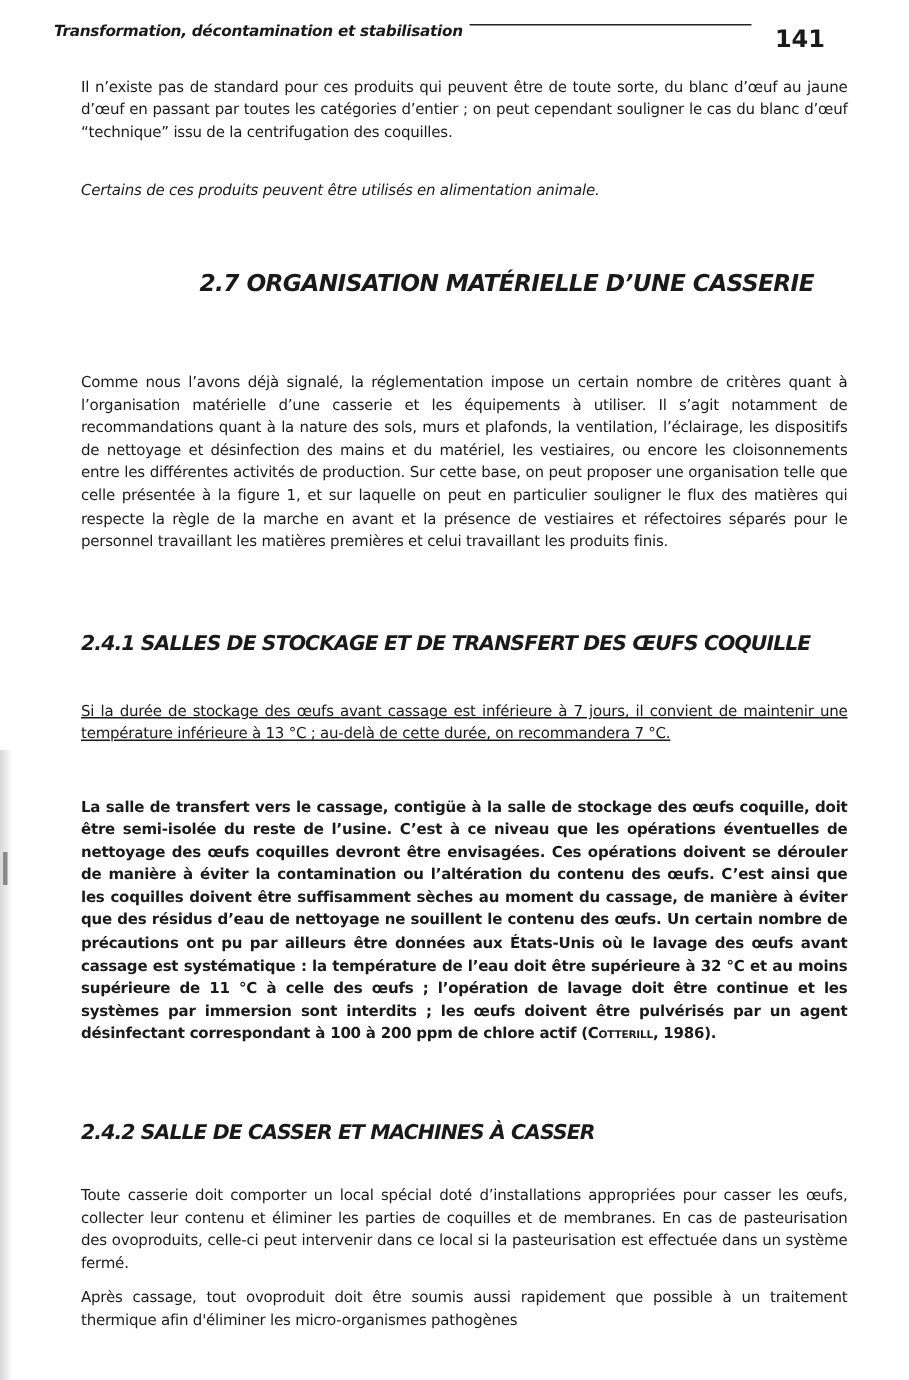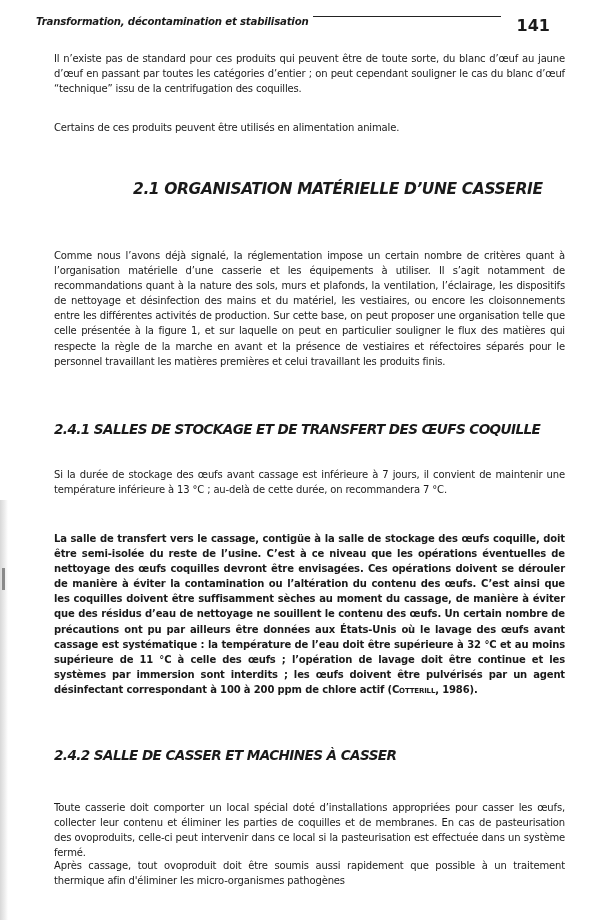--- a/index.html
+++ b/index.html
@@ -26,43 +26,43 @@
 
 <header class="running-head">
   <span class="title">Transformation, décontamination et stabilisation</span>
   <span class="rule"></span>
   <span class="pageno">141</span>
 </header>
 
 <div class="text" style="top:51px;">
   <p>Il n’existe pas de standard pour ces produits qui peuvent être de toute sorte, du blanc d’œuf au jaune d’œuf en passant par toutes les catégories d’entier ; on peut cependant souligner le cas du blanc d’œuf “technique” issu de la centrifugation des coquilles.</p>
 </div>
-<div class="text" style="top:120px;">
+<div class="text" style="top:120px;font-style:italic;">
   <p>Certains de ces produits peuvent être utilisés en alimentation animale.</p>
 </div>
 
 <h2 class="h2" style="top:180px; margin:0;">
-  <span>2.1 ORGANISATION MATÉRIELLE D’UNE CASSERIE</span>
+  <span>2.7 ORGANISATION MATÉRIELLE D’UNE CASSERIE</span>
 </h2>
 
 <div class="text" style="top:248px;">
   <p>Comme nous l’avons déjà signalé, la réglementation impose un certain nombre de critères quant à l’organisation matérielle d’une casserie et les équipements à utiliser. Il s’agit notamment de recommandations quant à la nature des sols, murs et plafonds, la ventilation, l’éclairage, les dispositifs de nettoyage et désinfection des mains et du matériel, les vestiaires, ou encore les cloisonnements entre les différentes activités de production. Sur cette base, on peut proposer une organisation telle que celle présentée à la figure 1, et sur laquelle on peut en particulier souligner le flux des matières qui respecte la règle de la marche en avant et la présence de vestiaires et réfectoires séparés pour le personnel travaillant les matières premières et celui travaillant les produits finis.</p>
 </div>
 
 <h3 class="h3" style="top:421px; margin:0;">2.4.1 SALLES DE STOCKAGE ET DE TRANSFERT DES ŒUFS COQUILLE</h3>
 
-<div class="text" style="top:467px;">
+<div class="text" style="top:467px;text-decoration:underline;">
   <p>Si la durée de stockage des œufs avant cassage est inférieure à 7 jours, il convient de maintenir une température inférieure à 13 °C ; au-delà de cette durée, on recommandera 7 °C.</p>
 </div>
 
 <div class="text" style="top:531px;font-weight:bold;">
   <p><span>La salle de transfert vers le cassage, contigüe à la salle de stockage des œufs coquille, doit être semi-isolée du reste de l’usine. C’est à ce niveau que les opérations éventuelles de nettoyage des œufs coquilles devront être envisagées. Ces opérations doivent se dérouler de manière à éviter la contamination ou l’altération du contenu des œufs. C’est ainsi que les coquilles doivent être suffisamment sèches au moment du cassage, de manière à éviter que des résidus d’eau de nettoyage ne souillent le contenu des œufs. Un certain nombre de précautions ont pu par ailleurs être données aux États-Unis où le lavage des œufs avant cassage est systématique : la température de l’eau doit être supérieure à 32 °C et au moins supérieure de 11 °C à celle des œufs ; l’opération de lavage doit être continue et les systèmes par immersion sont interdits ; les œufs doivent être pulvérisés par un agent désinfectant correspondant à 100 à 200 ppm de chlore actif (</span><span class="sc">Cotterill</span><span>, 1986).</span></p>
 </div>
 
 <h3 class="h3" style="top:747px; margin:0;">2.4.2 SALLE DE CASSER ET MACHINES À CASSER</h3>
 
-<div class="text" style="top:790px;margin-top:10px;">
+<div class="text" style="top:790px;">
   <p>Toute casserie doit comporter un local spécial doté d’installations appropriées pour casser les œufs, collecter leur contenu et éliminer les parties de coquilles et de membranes. En cas de pasteurisation des ovoproduits, celle-ci peut intervenir dans ce local si la pasteurisation est effectuée dans un système fermé.</p>
 </div>
 
 <div class="text" style="top:858px;">
   <p>Après cassage, tout ovoproduit doit être soumis aussi rapidement que possible à un traitement thermique afin d'éliminer les micro-organismes pathogènes</p>
 </div>
 
 </body></html>

